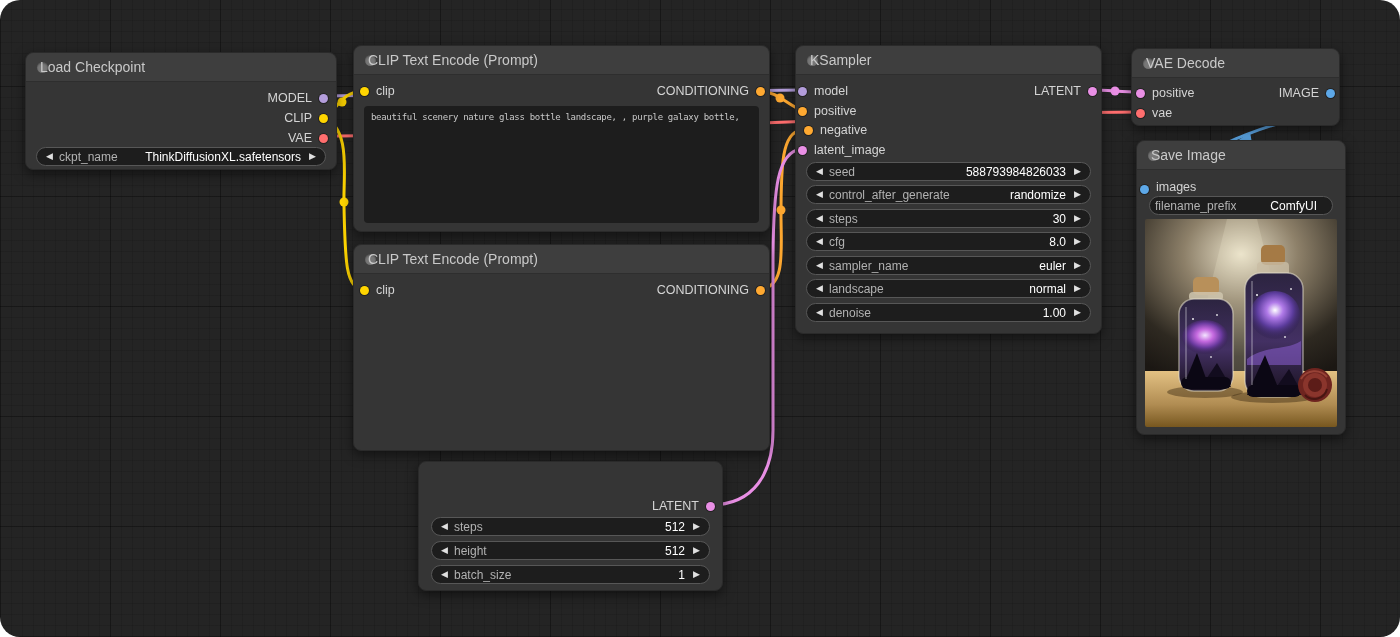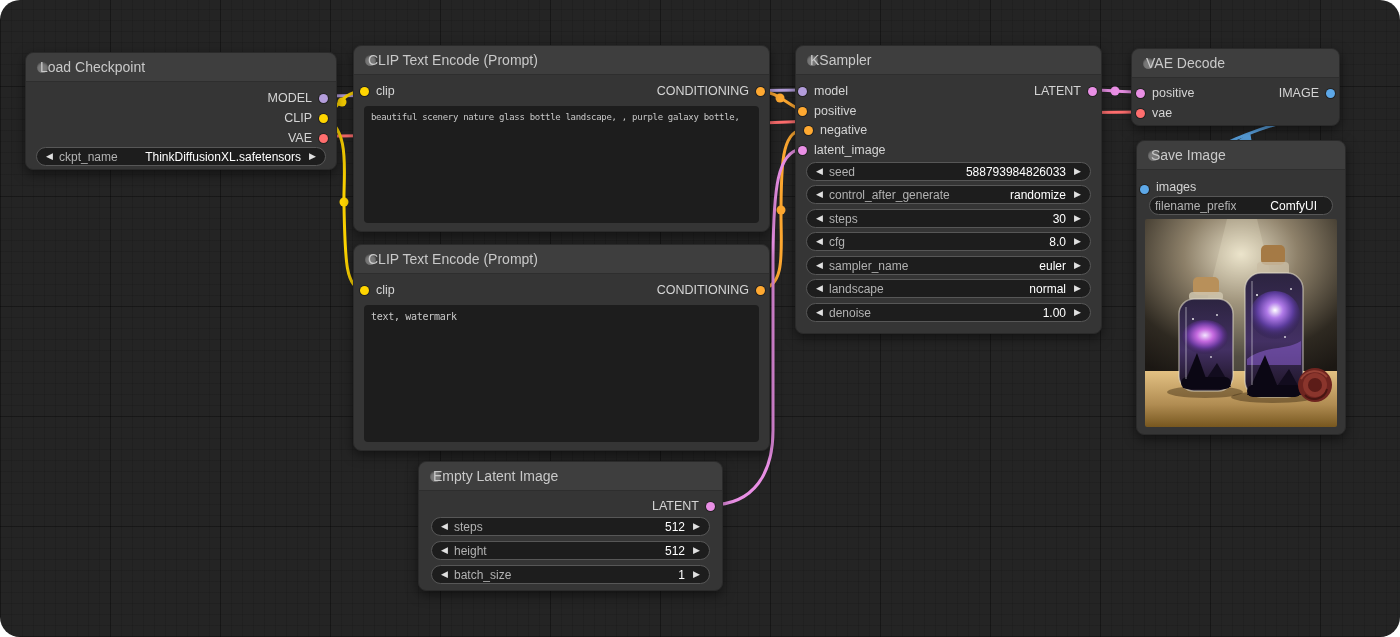--- a/index.html
+++ b/index.html
@@ -104,28 +104,23 @@
       <span class="ntitle">CLIP Text Encode (Prompt)</span>
     </div>
     <div class="port" style="top:36px;left:6px;">
       <span class="pdot" style="background: rgb(255, 213, 0);"></span>
       <span>clip</span>
     </div>
     <div class="port out" style="top:36px;right:4px;">
       <span class="pdot" style="background: rgb(255, 169, 49);"></span>
       <span>CONDITIONING</span>
     </div>
-    <div class="textarea" style="left:10px;right:10px;top:60px;bottom:8px;font-size:10px;">text, watermark</div>
   </div>
 
   <div class="node" style="left:418px;top:461px;width:303px;height:128px;">
-    <div class="node-header">
-      <span class="hdot" style="background: rgb(120, 120, 120);"></span>
-      <span class="ntitle">Empty Latent Image</span>
-    </div>
     <div class="port out" style="top:35px;right:7px;">
       <span class="pdot" style="background: rgb(233, 143, 229);"></span>
       <span>LATENT</span>
     </div>
     <div class="widget" style="left:12px;right:12px;top:55px;">
       <span class="warr">◀</span>
       <span class="wname">steps</span>
       <span class="wval">512</span>
       <span class="warr">▶</span>
     </div>

